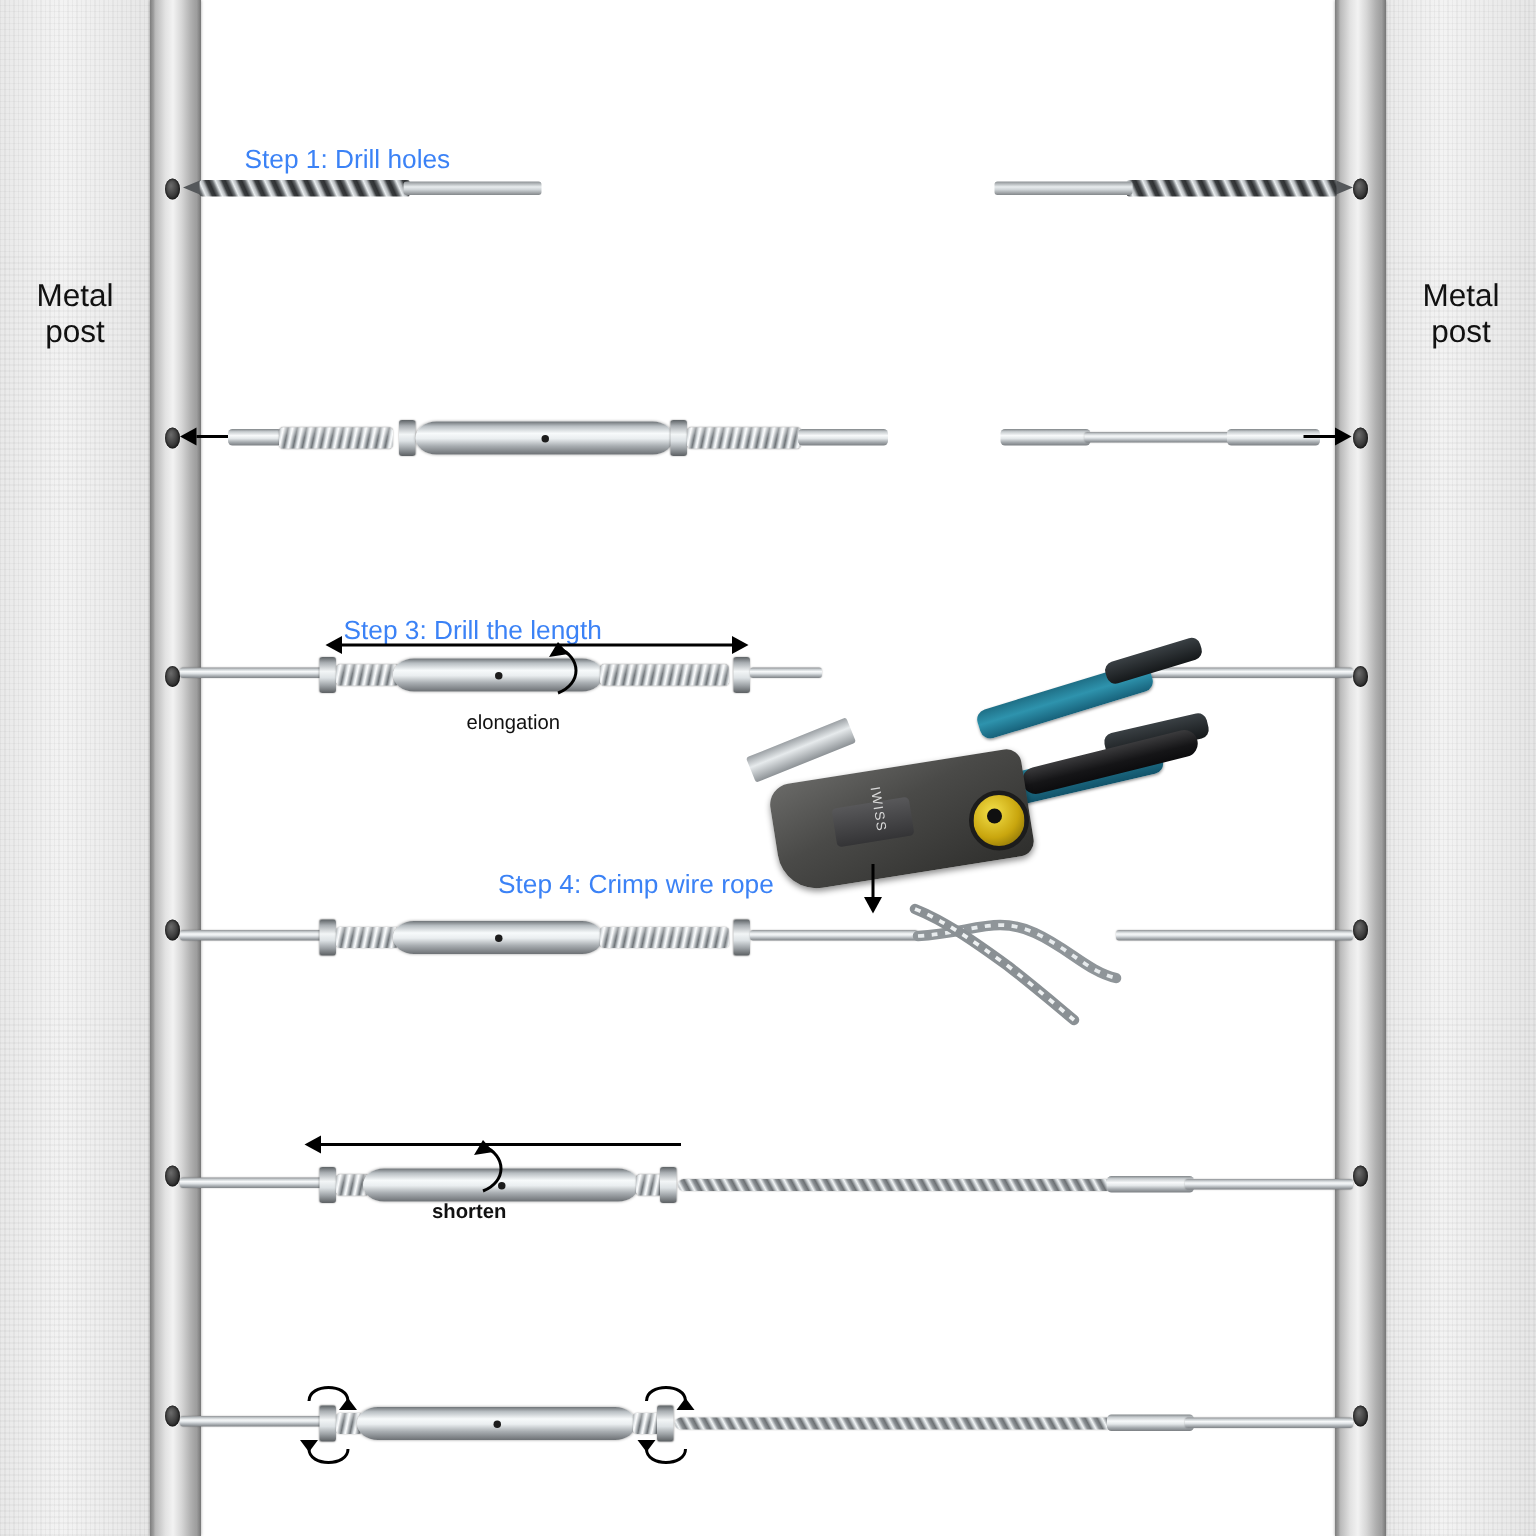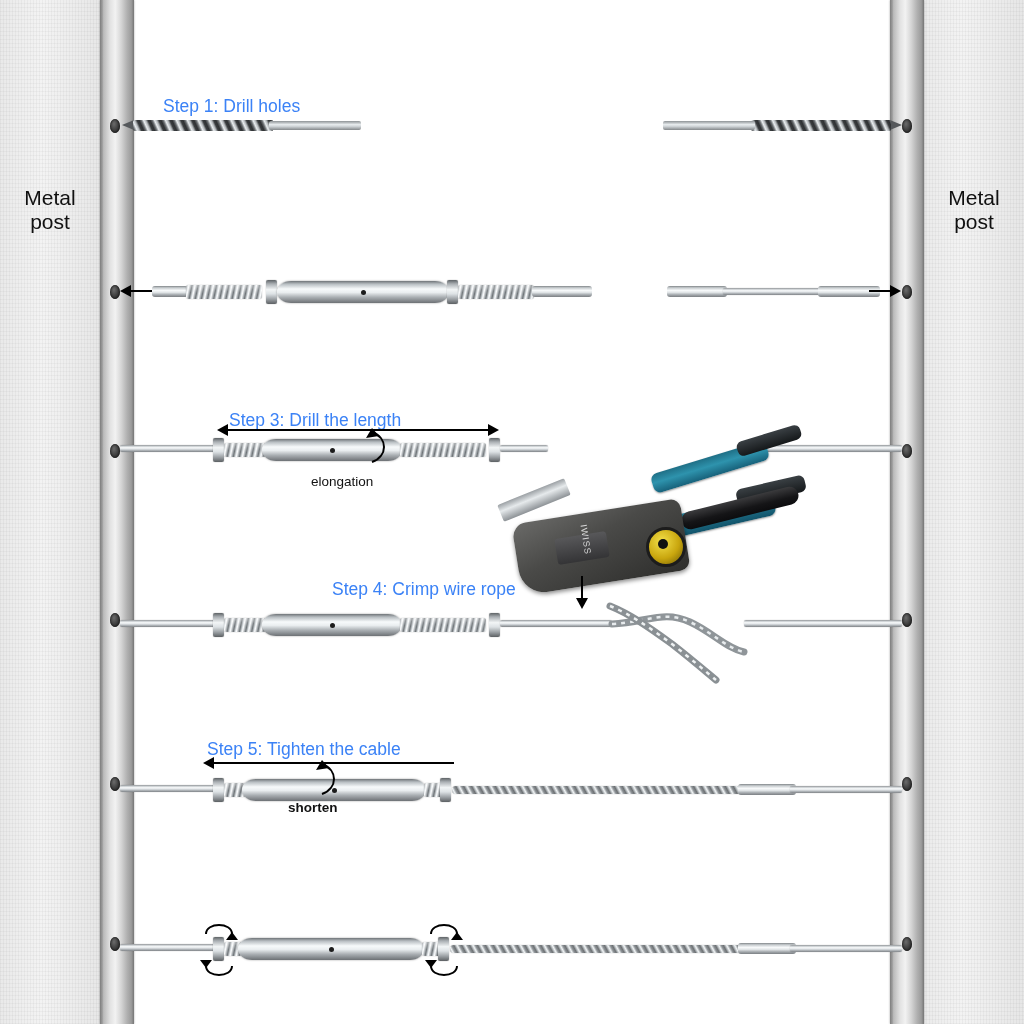--- a/index.html
+++ b/index.html
@@ -473,21 +473,20 @@
   <div class="arrow-line" style="left:581px; top:576px; width:2px; height:26px;"></div>
   <div class="arrow-head down" style="left:576px; top:598px;"></div>
 
   <svg class="overlay">
     <path d="M612,624 C648,622 664,610 690,622 C712,632 726,648 744,652" stroke="#8f9599" stroke-width="7" fill="none" stroke-linecap="round"></path>
     <path d="M612,624 C648,622 664,610 690,622 C712,632 726,648 744,652" stroke="#e7ebed" stroke-width="2.5" fill="none" stroke-dasharray="4 5"></path>
     <path d="M610,606 C630,614 650,628 672,644 C690,658 704,670 716,680" stroke="#8a9094" stroke-width="7" fill="none" stroke-linecap="round"></path>
     <path d="M610,606 C630,614 650,628 672,644 C690,658 704,670 716,680" stroke="#eef1f2" stroke-width="2.5" fill="none" stroke-dasharray="4 5"></path>
   </svg>
 
-  <div class="step-label" style="left:207px; top:739px;">Step 5: Tighten the cable</div>
 
   <div class="rod thin" style="left:120px; top:785px; width:96px;"></div>
   <div class="nut" style="left:213px; top:778px;"></div>
   <div class="thread" style="left:224px; top:783px; width:22px;"></div>
   <div class="barrel tapered" style="left:242px; top:779px; width:184px;"></div>
   <div class="thread" style="left:424px; top:783px; width:24px;"></div>
   <div class="nut" style="left:440px; top:778px;"></div>
   <div class="rope" style="left:452px; top:786px; width:290px;"></div>
   <div class="swage" style="left:738px; top:784px; width:58px;"></div>
   <div class="rod thin" style="left:790px; top:786px; width:112px;"></div>

